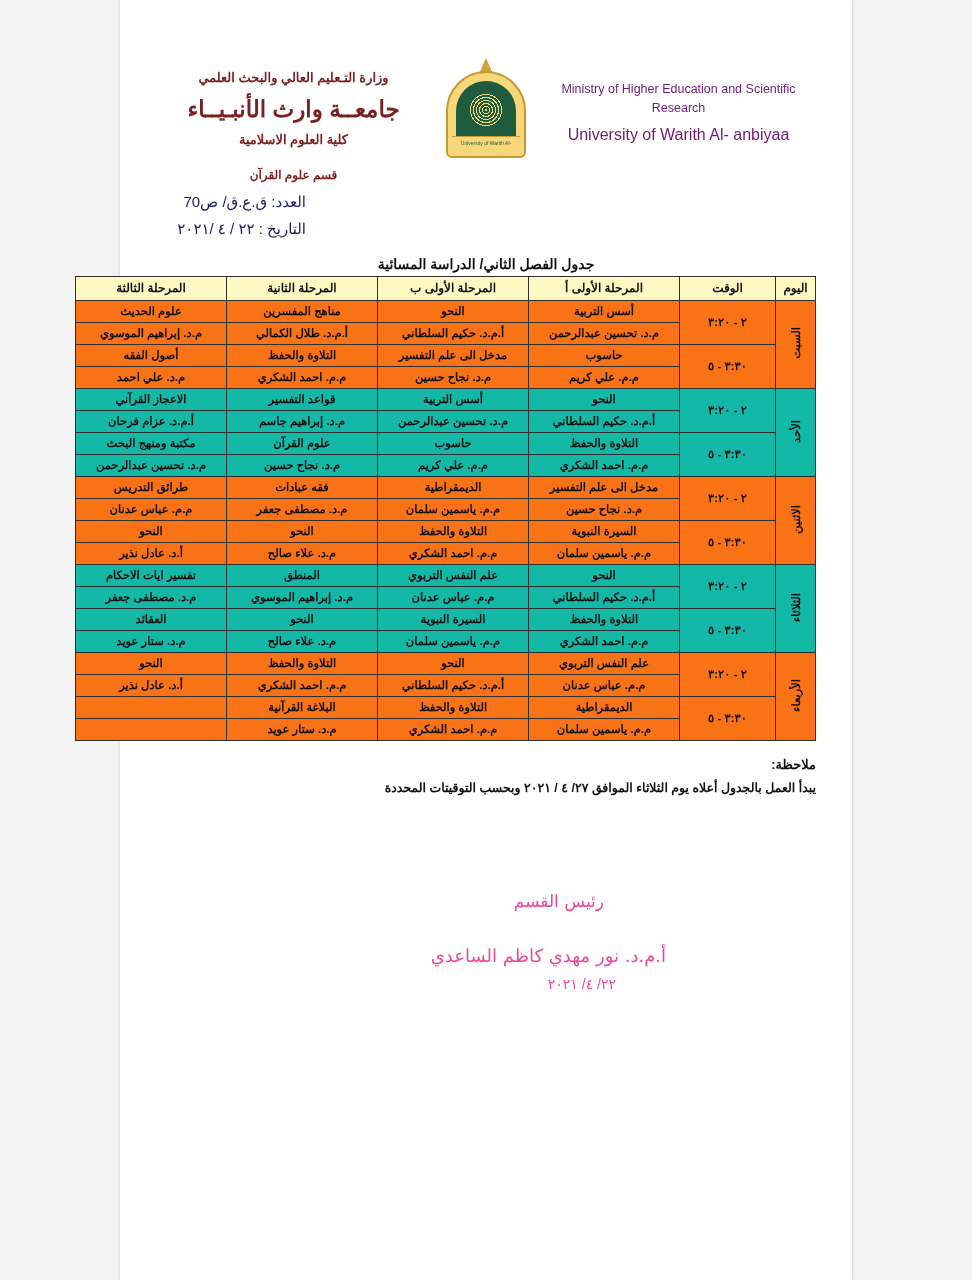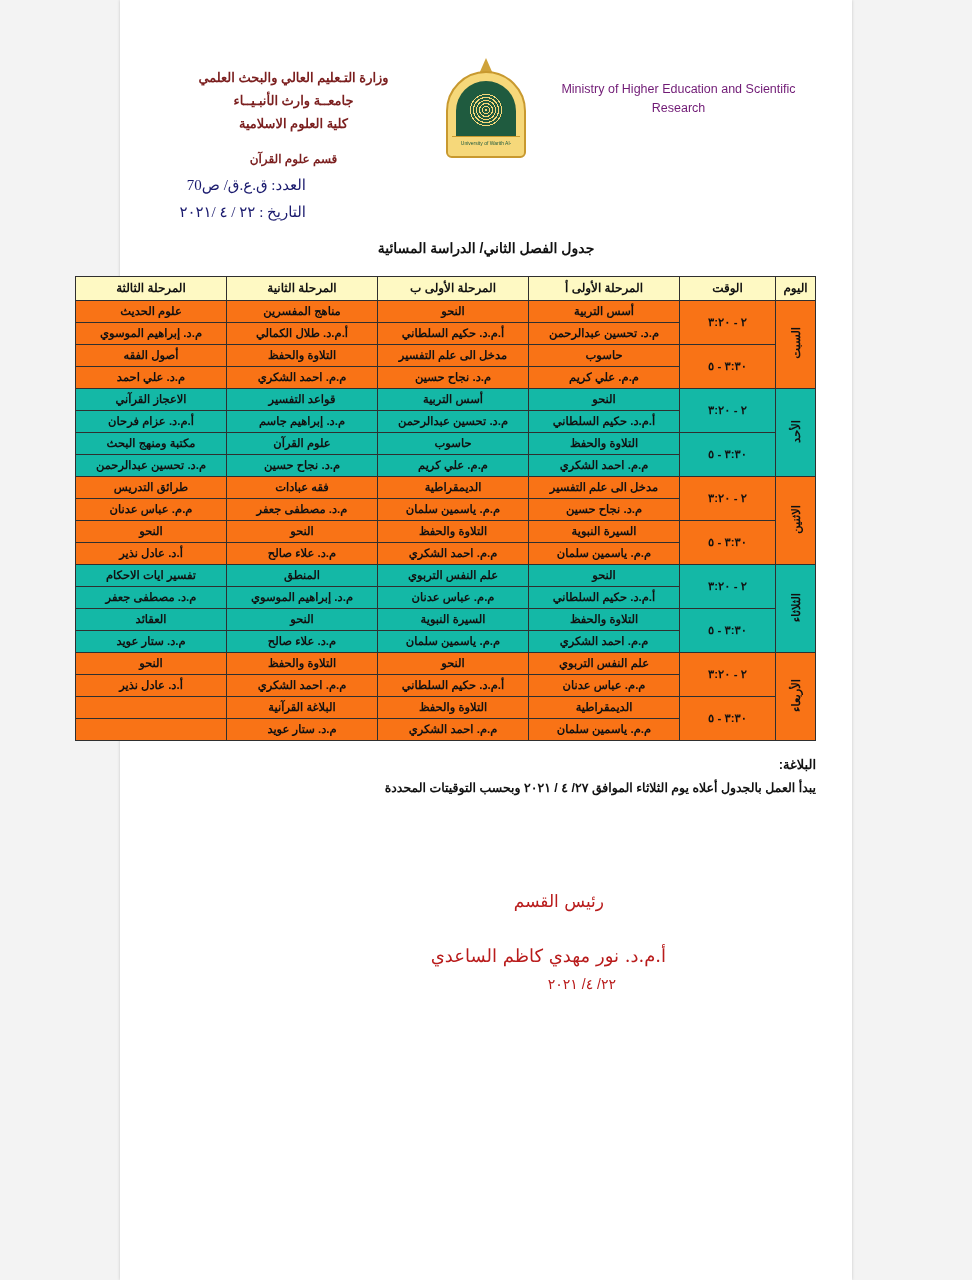--- a/index.html
+++ b/index.html
@@ -32,21 +32,21 @@
     padding-top: 58px;
   }
   .header-ar {
     text-align: center;
     color: #7b1f1f;
     line-height: 1.6;
     width: 300px;
     padding-top: 10px;
   }
   .header-ar .l1 { font-size: 13px; font-weight: bold; }
-  .header-ar .l2 { font-size: 13px; font-weight: bold; letter-spacing: 1px; margin-top: 2px;}
+  .header-ar .l2 { font-size: 23px; font-weight: bold; letter-spacing: 1px; margin-top: 2px;}
   .header-ar .l3 { font-size: 13px; font-weight: bold; margin-top: 2px;}
   .header-ar .l4 { font-size: 12px; font-weight: bold; margin-top: 16px;}
 
   .header-en {
     text-align: center;
     color: #701a75;
     width: 300px;
     padding-top: 22px;
     direction: ltr;
   }
@@ -122,30 +122,30 @@
   .meta {
     margin-top: 2px;
     text-align: right;
     direction: rtl;
     width: 300px;
     margin-right: 470px;
     color: #1a1a6e;
     font-size: 15px;
     line-height: 1.8;
   }
-  .meta div { padding-right: 40px; font-family: Liberation Serif, serif; }
+  .meta div { padding-right: 40px; }
 
   
   .doc-title {
     text-align: center;
     font-size: 14px;
     font-weight: bold;
     color: #111;
     margin-top: 14px;
-    margin-bottom: 20px;
+    margin-bottom: 4px;
   }
 
   
   table.schedule {
     border-collapse: collapse;
     margin: 0 auto;
     width: 740px;
     table-layout: fixed;
   }
   table.schedule th, table.schedule td {
@@ -202,21 +202,21 @@
   }
   .notes .note-title { margin-bottom: 8px; }
   .notes .note-body { font-size: 12.5px; }
 
   
   .signature {
     margin-top: 96px;
     text-align: right;
     direction: rtl;
     padding-right: 150px;
-    color: #b91c1c;
+    color: #ec4899;
   }
   .signature .sig-role {
     font-size: 17px;
     font-family: "DejaVu Serif", serif;
     letter-spacing: 2px;
     margin-bottom: 34px;
     padding-right: 62px;
   }
   .signature .sig-name {
     font-size: 18px;
@@ -249,20 +249,21 @@
         <div class="dome"></div>
         <div class="frame">
           <div class="inner"></div>
           <div class="band">University of Warith Al-Anbiyaa</div>
         </div>
       </div>
     </div>
 
     <div class="header-en">
       <div class="e1">Ministry of Higher Education and Scientific Research</div>
+      <div class="e2">University of Warith Al- anbiyaa</div>
     </div>
 
   </div>
 
   <div class="meta">
     <div>العدد: ق.ع.ق/ ص70</div>
     <div>التاريخ : ٢٢ / ٤ /٢٠٢١</div>
   </div>
 
   <div class="doc-title">جدول الفصل الثاني/ الدراسة المسائية</div>
@@ -419,21 +420,21 @@
         <tr class="band-green">
           <td class="teacher">م.م. ياسمين سلمان</td>
           <td class="teacher">م.م. احمد الشكري</td>
           <td class="teacher">م.د. ستار عويد</td>
           <td class="teacher"></td>
         </tr>
       </tbody>
   </table>
 
   <div class="notes">
-    <div class="note-title">البلاغة:</div>
+    <div class="note-title">ملاحظة:</div>
     <div class="note-body">يبدأ العمل بالجدول أعلاه يوم الثلاثاء الموافق ٢٧/ ٤ / ٢٠٢١ وبحسب التوقيتات المحددة</div>
   </div>
 
   <div class="signature">
     <div class="sig-role">رئيس القسم</div>
     <div class="sig-name">أ.م.د. نور مهدي كاظم الساعدي</div>
     <div class="sig-date">٢٢/ ٤/ ٢٠٢١</div>
   </div>
 
 </div>

